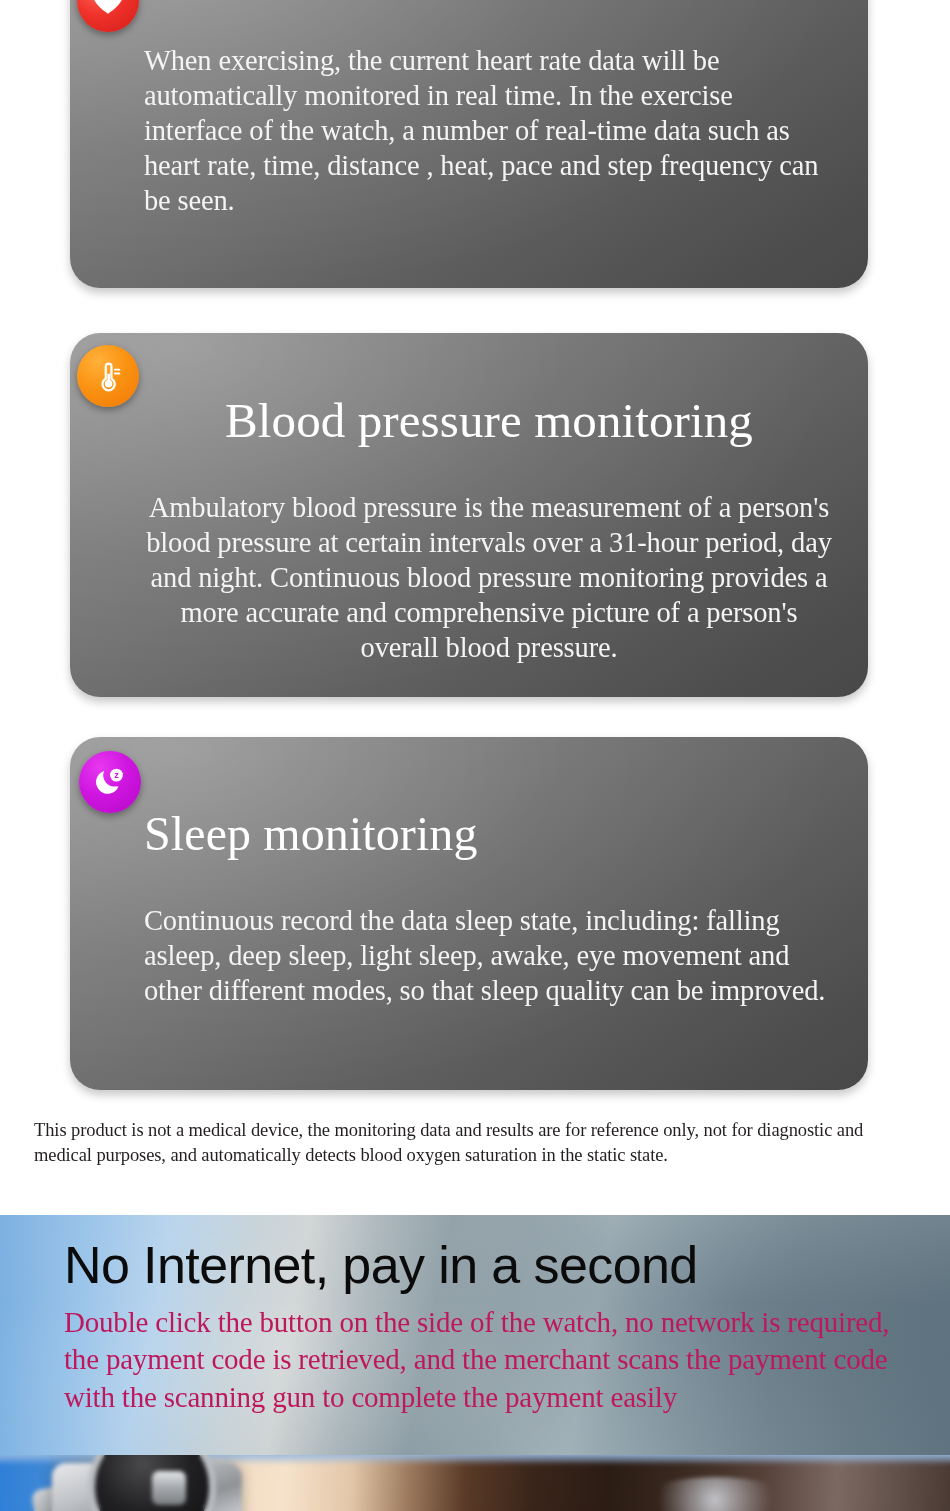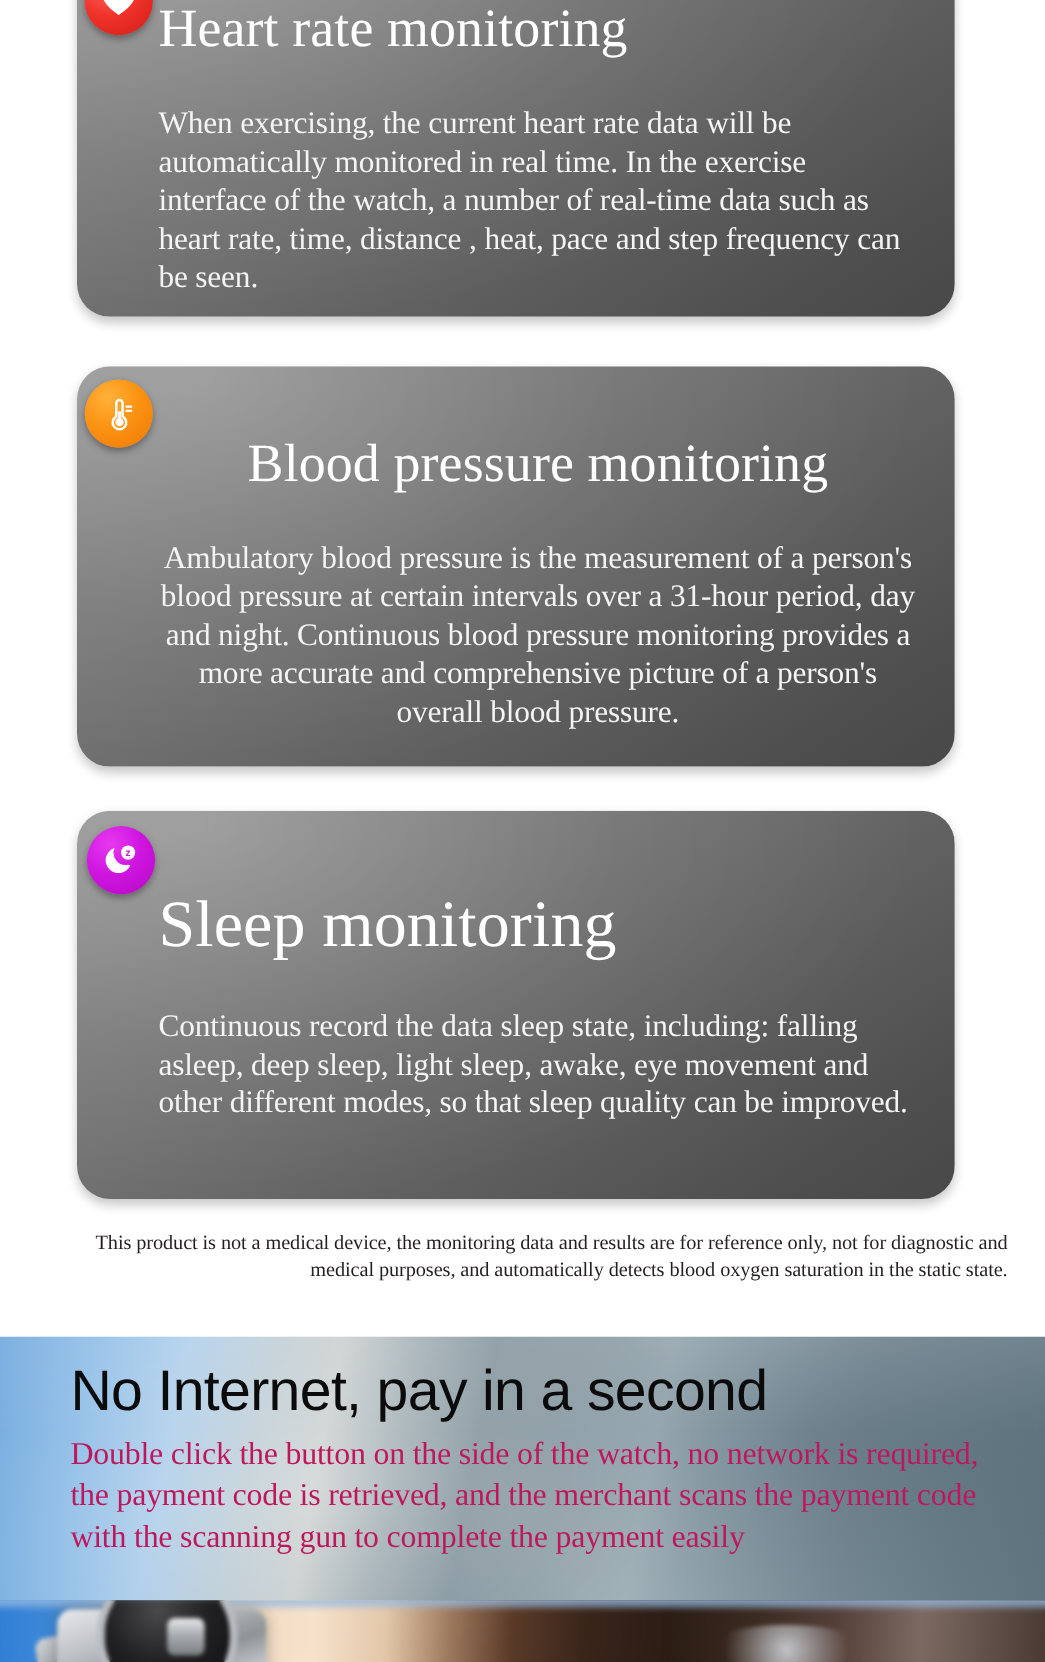--- a/index.html
+++ b/index.html
@@ -69,21 +69,21 @@
   #card-heart      { top:-62px;  height:350px; }
   #card-heart .card-inner   { padding-top:62px; }
   #card-heart .card-title   { font-size:49px; margin-bottom:6px; }
 
   #card-pressure   { top:333px; height:364px; }
   #card-pressure .card-inner { padding-top:62px;text-align:center; }
   #card-pressure .card-title { font-size:49px; margin-bottom:6px; }
 
   #card-sleep      { top:737px; height:353px; }
   #card-sleep .card-inner    { padding-top:72px; }
-  #card-sleep .card-title    { font-size:60px; margin-bottom:6px; }
+  #card-sleep .card-title    { font-size:48px; margin-bottom:6px; }
 
   
   .badge {
     position:absolute;
     width:62px; height:62px;
     border-radius:50%;
     display:flex;
     align-items:center;
     justify-content:center;
     box-shadow:0 3px 7px rgba(0,0,0,0.35);
@@ -107,21 +107,21 @@
       radial-gradient(circle at 34% 26%, #e838f0 0%, #cf16e0 45%, #b706c6 100%);
   }
 
   
   .disclaimer {
     position:absolute;
     left:0;
     top:1118px;
     width:950px;
     padding:0 34px;
-    text-align:right;
+    text-align:left;
     font-family:"Liberation Serif", serif;
     font-size:18.5px;
     line-height:1.36;
     color:#231f20;
     letter-spacing:-0.1px;
   }
   .disclaimer p { display:block; }
 
   
   .payment {
@@ -270,21 +270,20 @@
 </style>
 </head>
 <body>
 
 <div class="page">
 
   <div class="cards-area">
 
     <div class="card" id="card-heart">
       <div class="card-inner">
-        <div class="card-title">Heart rate monitoring</div>
         <div class="card-body">When exercising, the current heart rate data will be automatically monitored in real time. In the exercise interface of the watch, a number of real-time data such as heart rate, time, distance , heat, pace and step frequency can be seen.</div>
       </div>
     </div>
     <div class="badge badge-heart">
       <svg width="34" height="34" viewBox="0 0 24 24" aria-hidden="true">
         <path d="M12 21s-7.2-4.7-9.3-9A5.3 5.3 0 0 1 12 6.3 5.3 5.3 0 0 1 21.3 12c-2.1 4.3-9.3 9-9.3 9z" fill="#ffffff"></path>
       </svg>
     </div>
 
     <div class="card" id="card-pressure">

